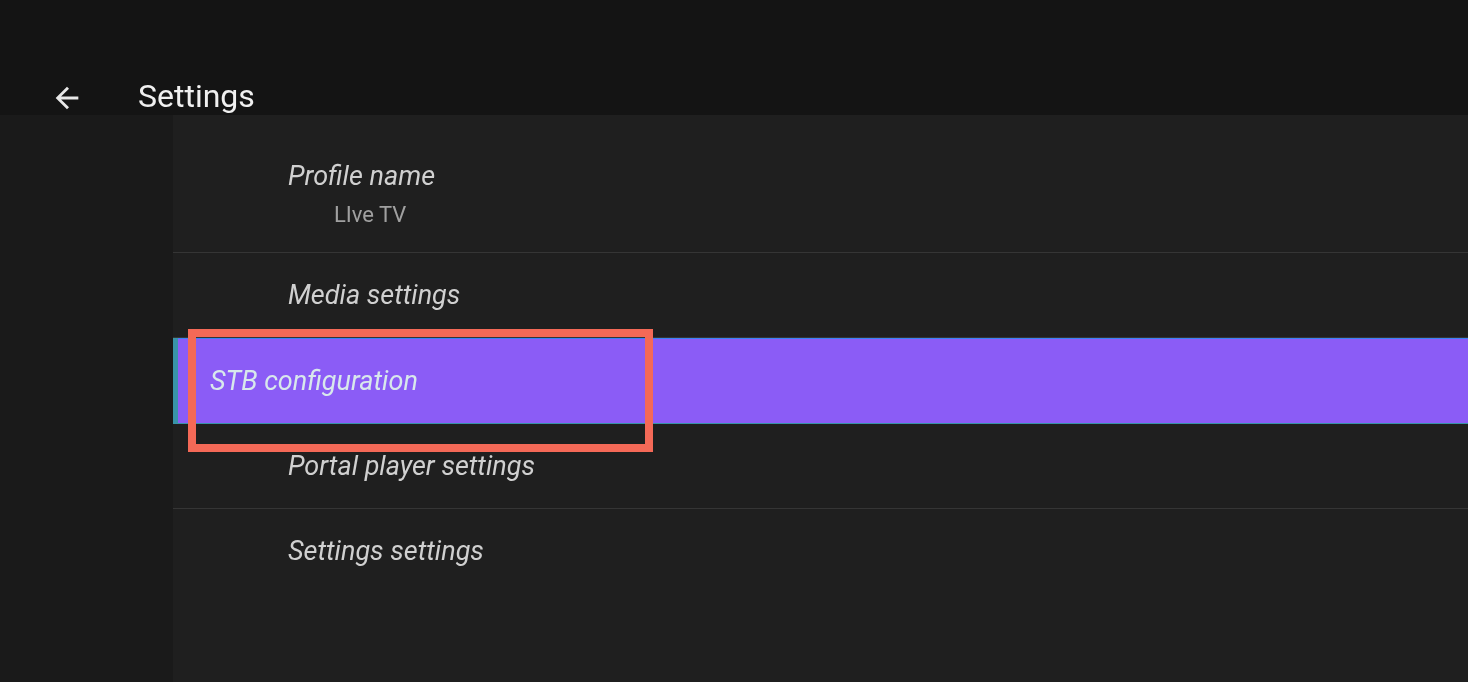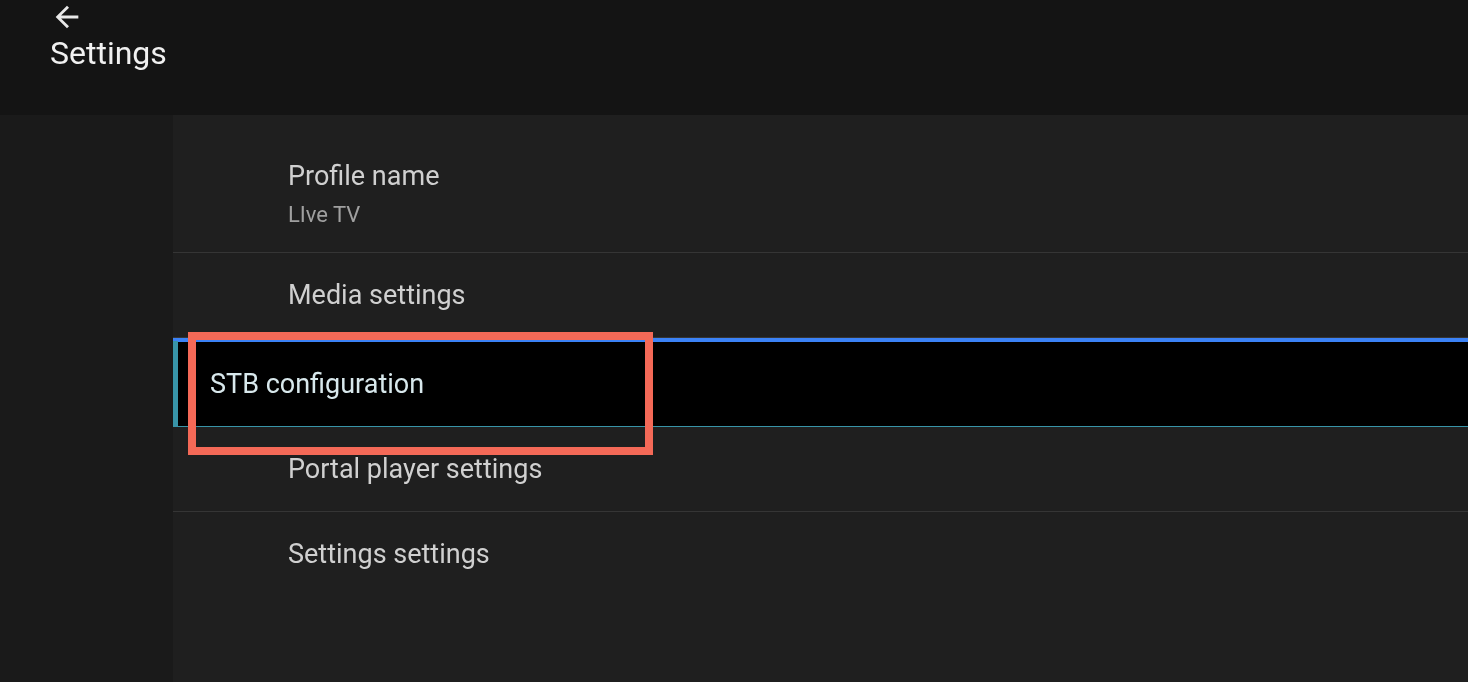--- a/index.html
+++ b/index.html
@@ -14,23 +14,22 @@
       color: #e0e0e0;
       width: 1468px;
       height: 682px;
       overflow: hidden;
     }
     
     .header {
       background-color: #141414;
       height: 115px;
       display: flex;
-      align-items: flex-start;
+      align-items: flex-end;
       padding-left: 50px;
-      flex-direction: column;
     }
     
     .back-icon {
       width: 34px;
       height: 34px;
       display: flex;
       align-items: center;
       justify-content: center;
       margin-right: 54px;
       cursor: pointer;
@@ -77,33 +76,35 @@
     }
     
     .setting-item:last-child {
       border-bottom: none;
     }
     
     .setting-title {
       font-size: 27px;
       font-weight: 400;
       color: #d0d0d0;
+      font-style: italic;
     }
     
     .setting-subtitle {
       font-size: 22px;
       font-weight: 400;
       color: #a0a0a0;
       margin-top: 10px;
+      margin-left: 46px;
     }
     
     .setting-item.selected {
-      background-color: #000000;
+      background-color: #8b5cf6;
       border-bottom: 1px solid #3894a8;
-      border-top: 4px solid #3b82f6;
+      border-top: 1px solid #3b82f6;
       padding-left: 37px;
     }
     
     .setting-item.selected::before {
       content: '';
       position: absolute;
       left: 0;
       top: -1px;
       bottom: -1px;
       width: 5px;

